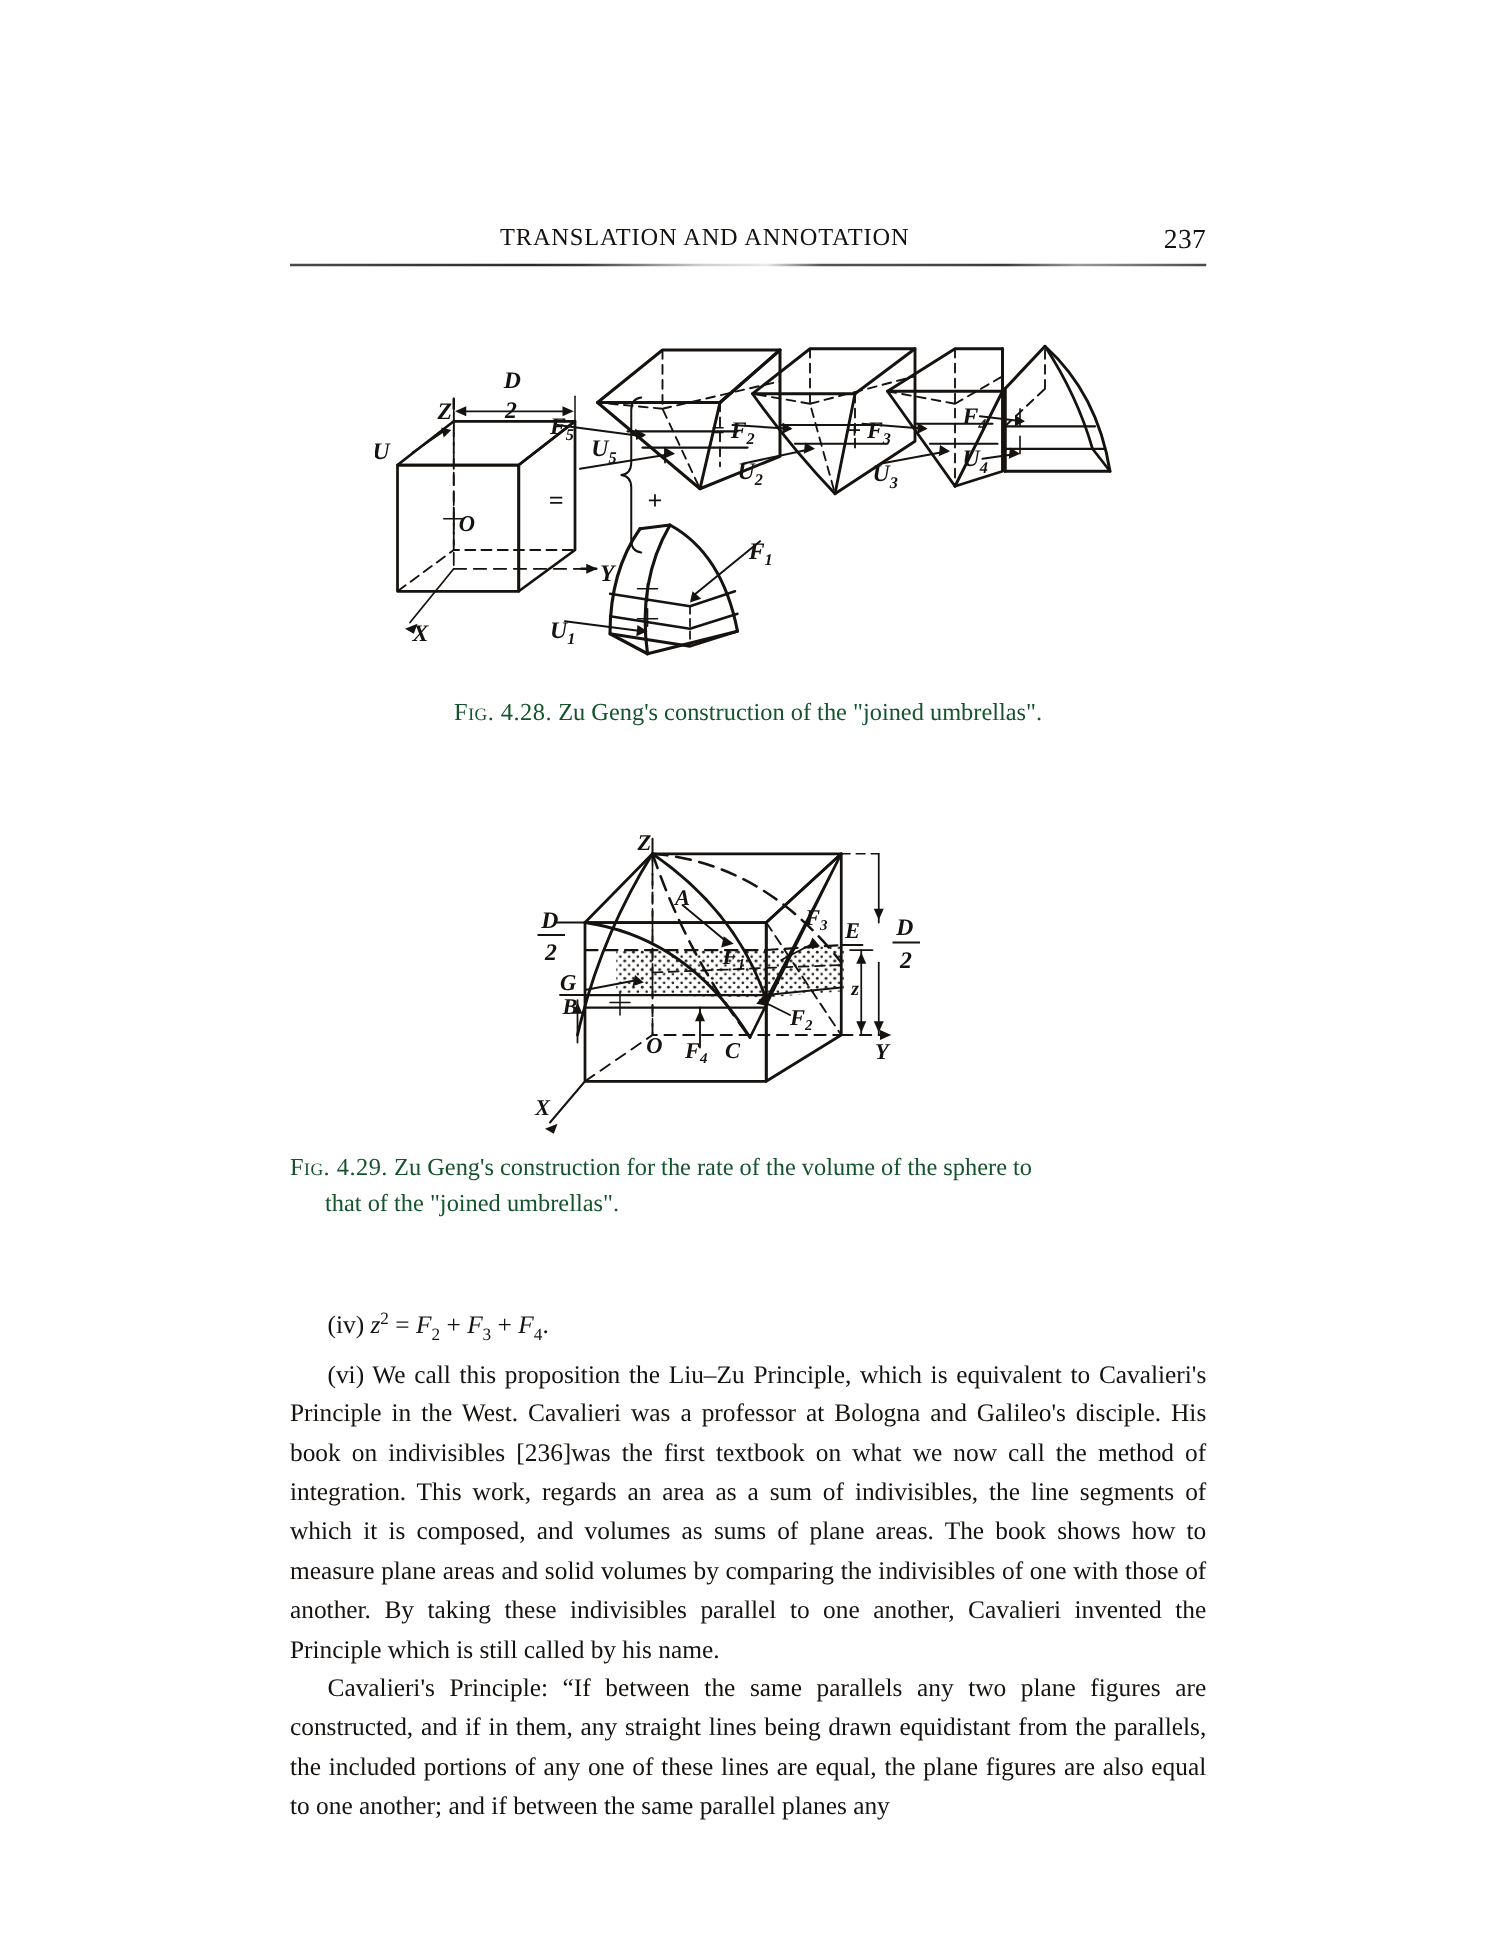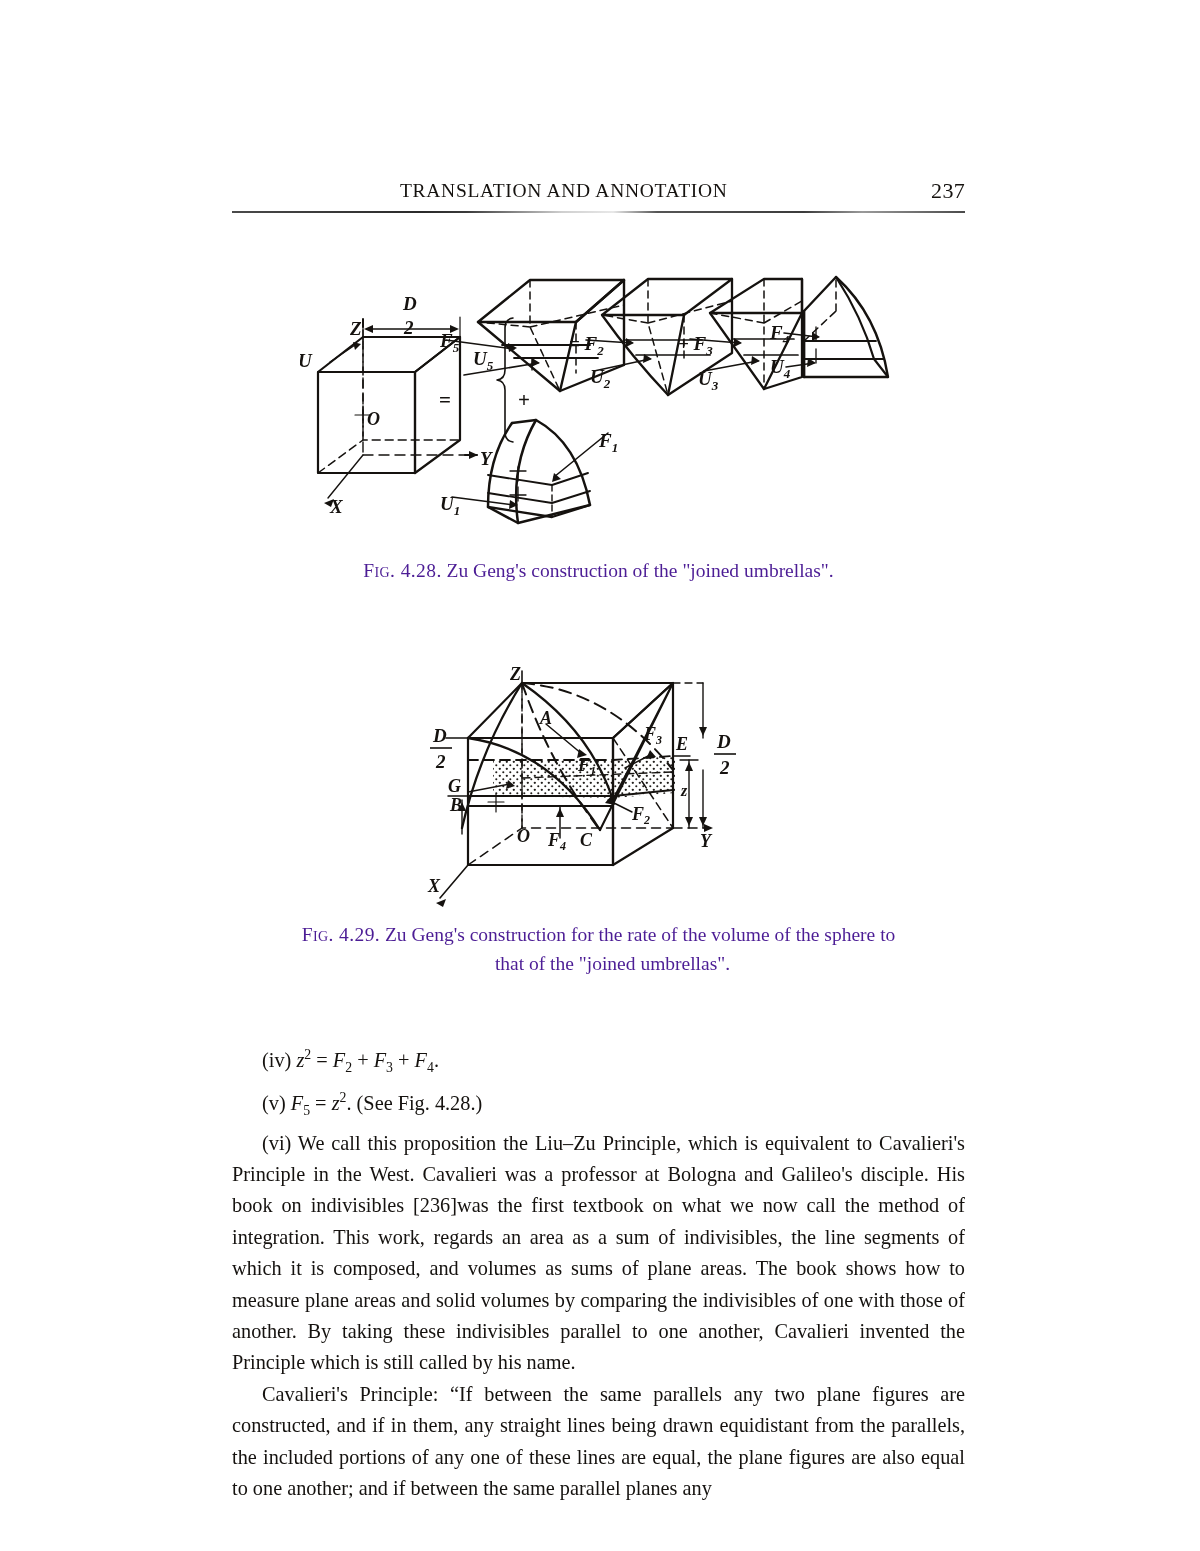--- a/index.html
+++ b/index.html
@@ -32,21 +32,21 @@
   }
 
   
   .figwrap { position:absolute; }
   .figwrap svg { display:block; }
 
   .caption {
     position:absolute;
     font-size:19.5px;
     line-height:1.5;
-    color:#4c1d95;
+    color:#14532d;
   }
   .caption .fg { font-variant:small-caps; letter-spacing:.4px; }
 
   
   .body {
     position:absolute; left:232px; top:996px; width:733px;
     font-size:20.3px;
     line-height:31.4px;
     text-align:justify;
     text-justify:inter-word;
@@ -313,44 +313,38 @@
         <text x="320" y="124" font-size="19">2</text>
         <text x="300" y="197" font-size="18">Y</text>
       </g>
       <g stroke="#15120f" stroke-width="1.6">
         <line x1="30" y1="98" x2="52" y2="98"></line>
         <line x1="314" y1="104" x2="336" y2="104"></line>
       </g>
     </svg>
   </div>
 
-  <div class="caption" style="left:232px; top:920px; width:733px; text-align:center;">
+  <div class="caption" style="left:232px; top:920px; width:733px; text-align:left;">
     <span class="fg">Fig. 4.29.</span>
     <span>Zu Geng's construction for the rate of the volume of the sphere to</span><br>
     <span style="display:inline-block; margin-left:28px;">that of the "joined umbrellas".</span>
   </div>
 
   <div class="body">
 
     <p class="eq">
       <span>(iv)</span>
       <span class="mi">z</span><sup>2</sup>
       <span>=</span>
       <span class="mi">F</span><sub>2</sub>
       <span>+</span>
       <span class="mi">F</span><sub>3</sub>
       <span>+</span>
       <span class="mi">F</span><sub>4</sub><span>.</span>
     </p>
 
-    <p class="eq">
-      <span>(v)</span>
-      <span class="mi">F</span><sub>5</sub>
-      <span>=</span>
-      <span class="mi">z</span><sup>2</sup><span>. (See Fig. 4.28.)</span>
-    </p>
 
     <p class="para" style="margin-top:2px;">(vi) We call this proposition the Liu–Zu Principle, which is equivalent to Cavalieri's Principle in the West.  Cavalieri was a professor at Bologna and Galileo's disciple. His book on indivisibles [236]was the first textbook on what we now call the method of integration.  This work, regards an area as a sum of indivisibles, the line segments of which it is composed, and volumes as sums of plane areas. The book shows how to measure plane areas and solid volumes by comparing the indivisibles of one with those of another.  By taking these indivisibles parallel to one another, Cavalieri invented the Principle which is still called by his name.</p>
 
     <p class="para">Cavalieri's Principle: “If between the same parallels any two plane figures are constructed, and if in them, any straight lines being drawn equidistant from the parallels, the included portions of any one of these lines are equal, the plane figures are also equal to one another; and if between the same parallel planes any</p>
   </div>
 
 </div>
 
 </body></html>

